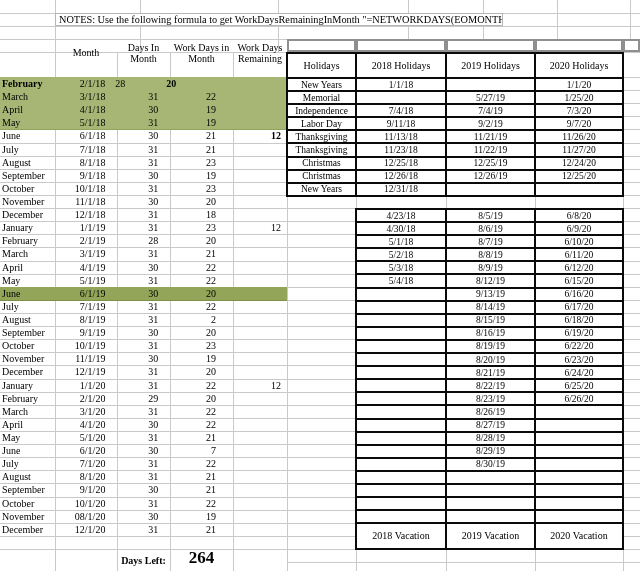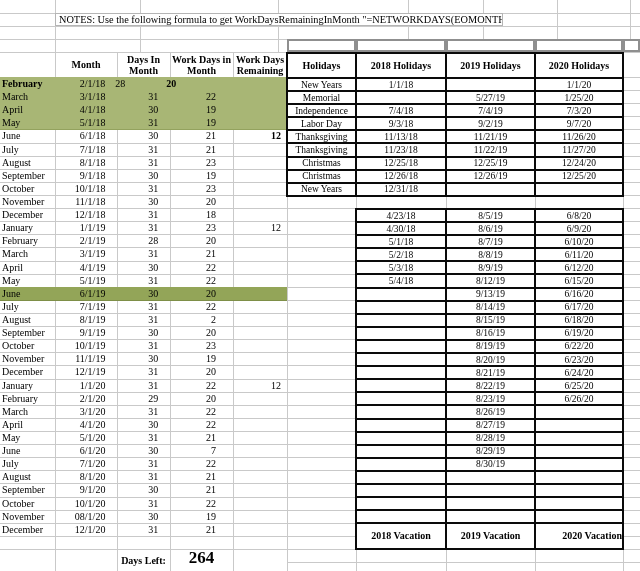--- a/index.html
+++ b/index.html
@@ -13,23 +13,23 @@
   
   .notes-cell {
     position:absolute; left:55px; top:13px; width:448px; height:13px;
     background:#fff; border:1px solid #b5b5b5; box-sizing:border-box;
     font-size:10.3px; line-height:11px; white-space:nowrap; overflow:hidden;
     padding-left:3px;
   }
 
   
   .lhead {
-    position:absolute; top:52px; height:25px; box-sizing:border-box;
+    position:absolute; top:40px; height:25px; box-sizing:border-box;
     display:flex; align-items:center; justify-content:center; text-align:center;
-    font-weight:bold; font-size:10px; line-height:11px;
+    font-weight:normal; font-size:10px; line-height:11px;
   }
 
   
   #left-rows { position:absolute; left:0; top:77px; width:287px; }
   .lrow { position:absolute; left:0; width:287px; height:13.11px; display:flex; }
   .lrow.green-light { background:#a8b675; border-bottom:1px solid #93a25e; }
   .lrow.green-dark  { background:#93a558; border-bottom:1px solid #7e8f48; }
   .lc { box-sizing:border-box; font-size:10px; line-height:13px; white-space:nowrap; overflow:hidden; }
   .lc.name { width:55px; text-align:left; padding-left:2px; }
   .lc.date { width:62px; text-align:right; padding-right:7px; }
@@ -50,21 +50,21 @@
     display:flex; align-items:center; justify-content:center;
     font-weight:bold; font-size:17px;
   }
 
   
   table.blk { position:absolute; border-collapse:collapse; table-layout:fixed; }
   table.blk td {
     border:2px solid #0a0a0a; padding:0; text-align:center;
     font-size:9.5px; line-height:10px; background:#fff; overflow:hidden; white-space:nowrap;
   }
-  table.blk td.hdr { font-weight:bold; font-size:10px; }
+  table.blk td.hdr { font-weight:normal; font-size:10px; }
 
   
   .gray-cell {
     position:absolute; top:39px; height:13px; box-sizing:border-box;
     background:#fff; border:2px solid #8f8f8f;
   }
 </style>
 </head>
 <body>
 
@@ -424,21 +424,21 @@
           <td>1/25/20</td>
         </tr>
         <tr>
           <td style="height: 11.1px;">Independence</td>
           <td>7/4/18</td>
           <td>7/4/19</td>
           <td>7/3/20</td>
         </tr>
         <tr>
           <td style="height: 11.1px; margin-top: 48px;">Labor Day</td>
-          <td>9/3/18</td>
+          <td>9/11/18</td>
           <td>9/2/19</td>
           <td>9/7/20</td>
         </tr>
         <tr>
           <td style="height: 11.1px;">Thanksgiving</td>
           <td>11/13/18</td>
           <td>11/21/19</td>
           <td>11/26/20</td>
         </tr>
         <tr>
@@ -591,18 +591,18 @@
           <td></td>
         </tr>
         <tr>
           <td style="height: 11.1px;"></td>
           <td></td>
           <td></td>
         </tr>
         <tr>
           <td class="hdr" style="height: 24px;">2018 Vacation</td>
           <td class="hdr" style="height: 24px;">2019 Vacation</td>
-          <td class="hdr" style="height: 24px; text-align: right;">2020 Vacation</td>
+          <td class="hdr" style="height: 24px;">2020 Vacation</td>
         </tr>
       </tbody>
   </table>
 
 </div>
 
 </body></html>

